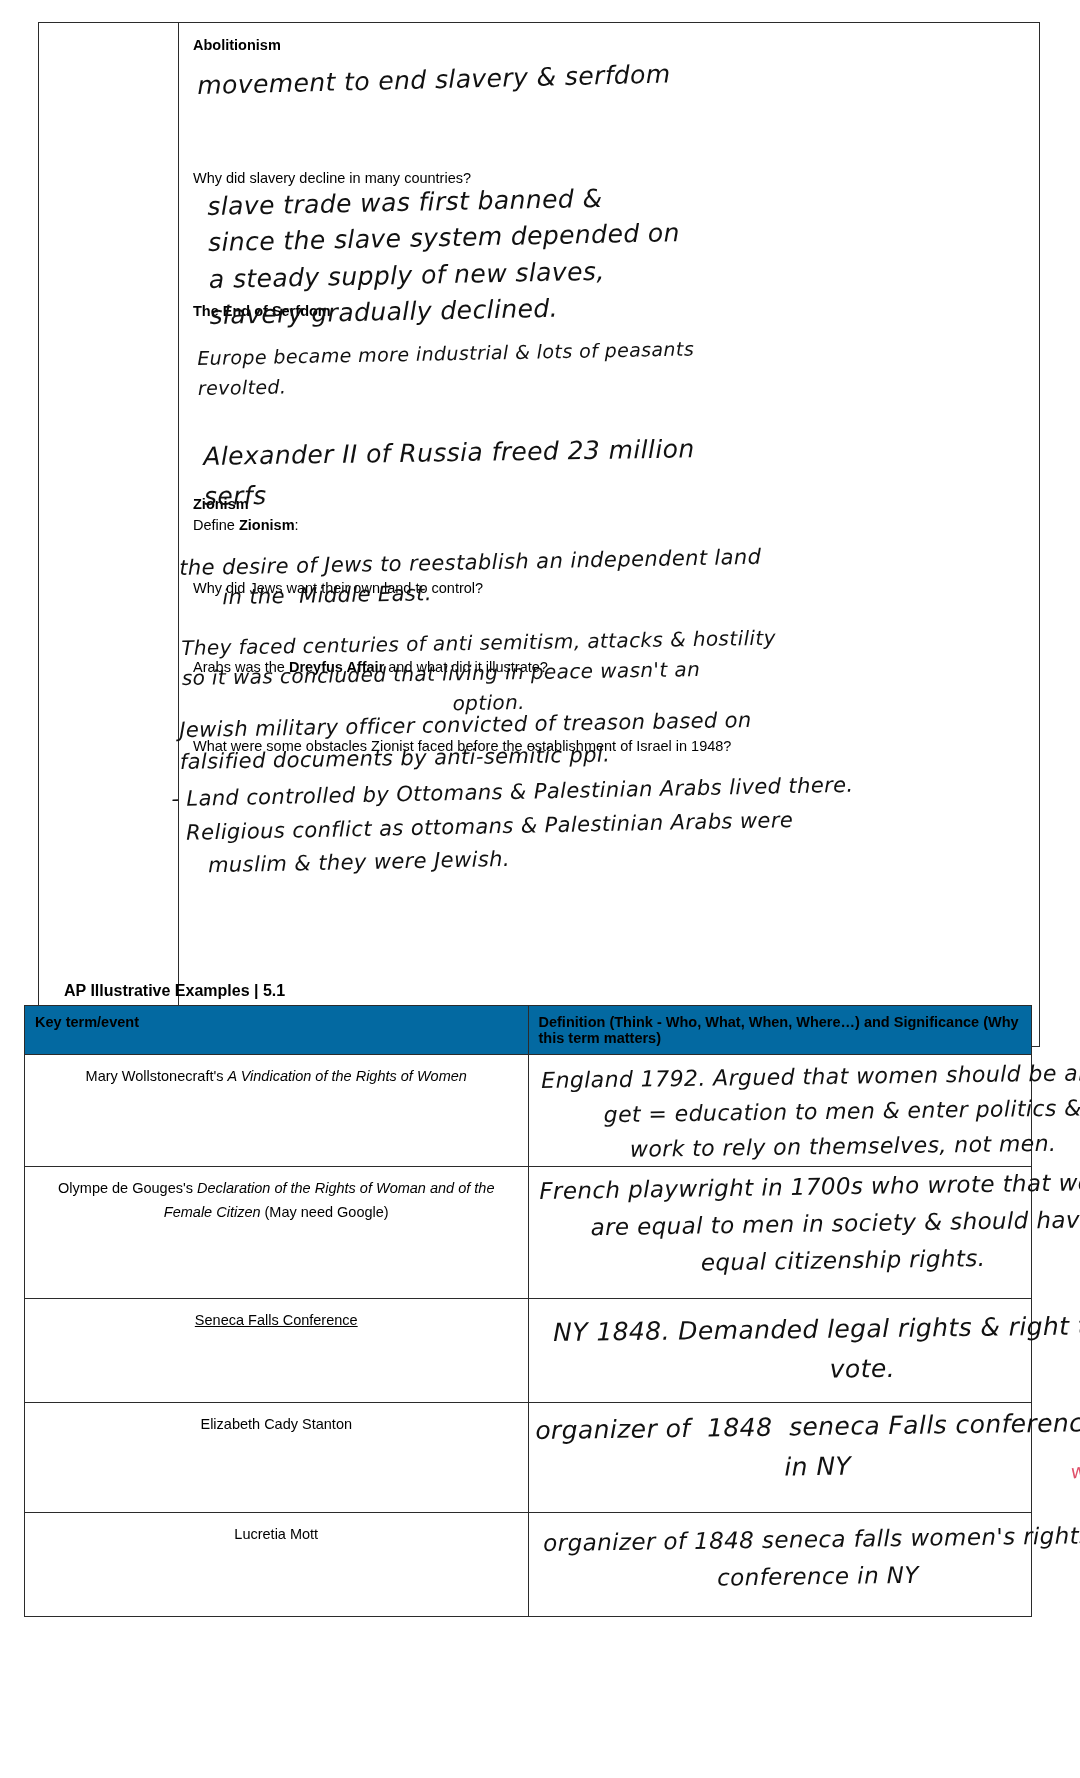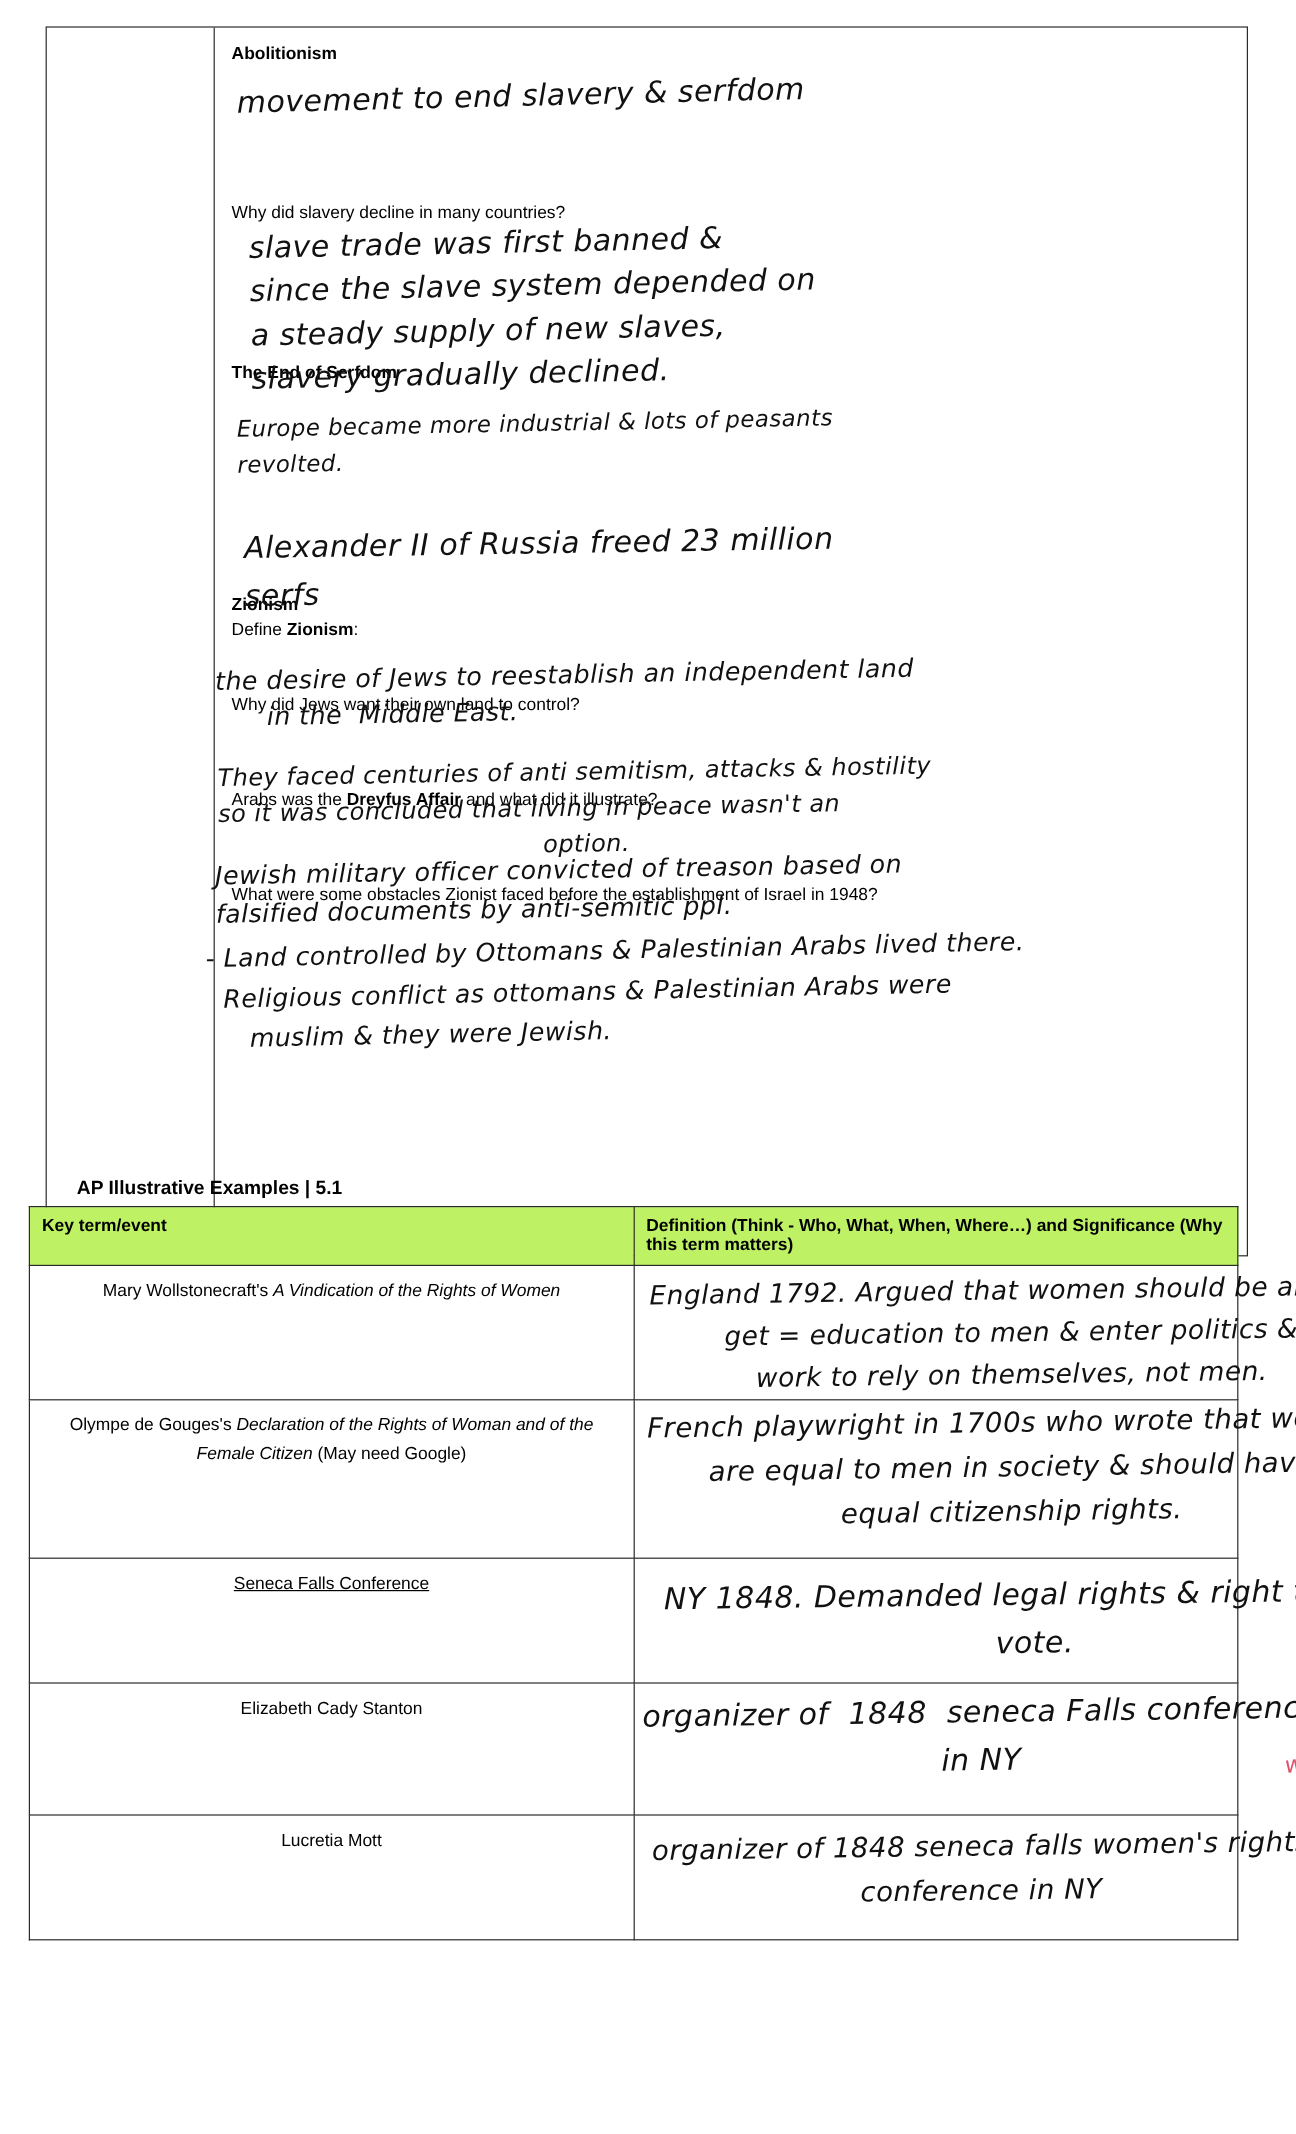--- a/index.html
+++ b/index.html
@@ -83,21 +83,21 @@
     table-layout: fixed;
   }
   table.ap-table th,
   table.ap-table td {
     border: 1px solid #2b2b2b;
     vertical-align: top;
     box-sizing: border-box;
     text-align: center;
   }
   table.ap-table thead th {
-    background: #bef264;
+    background: #0369a1;
     font-size: 14.5px;
     font-weight: bold;
     text-align: left;
     padding: 8px 10px;
     height: 34px;
   }
   table.ap-table td.term {
     width: 218px;
     font-size: 14.5px;
     line-height: 1.65;

